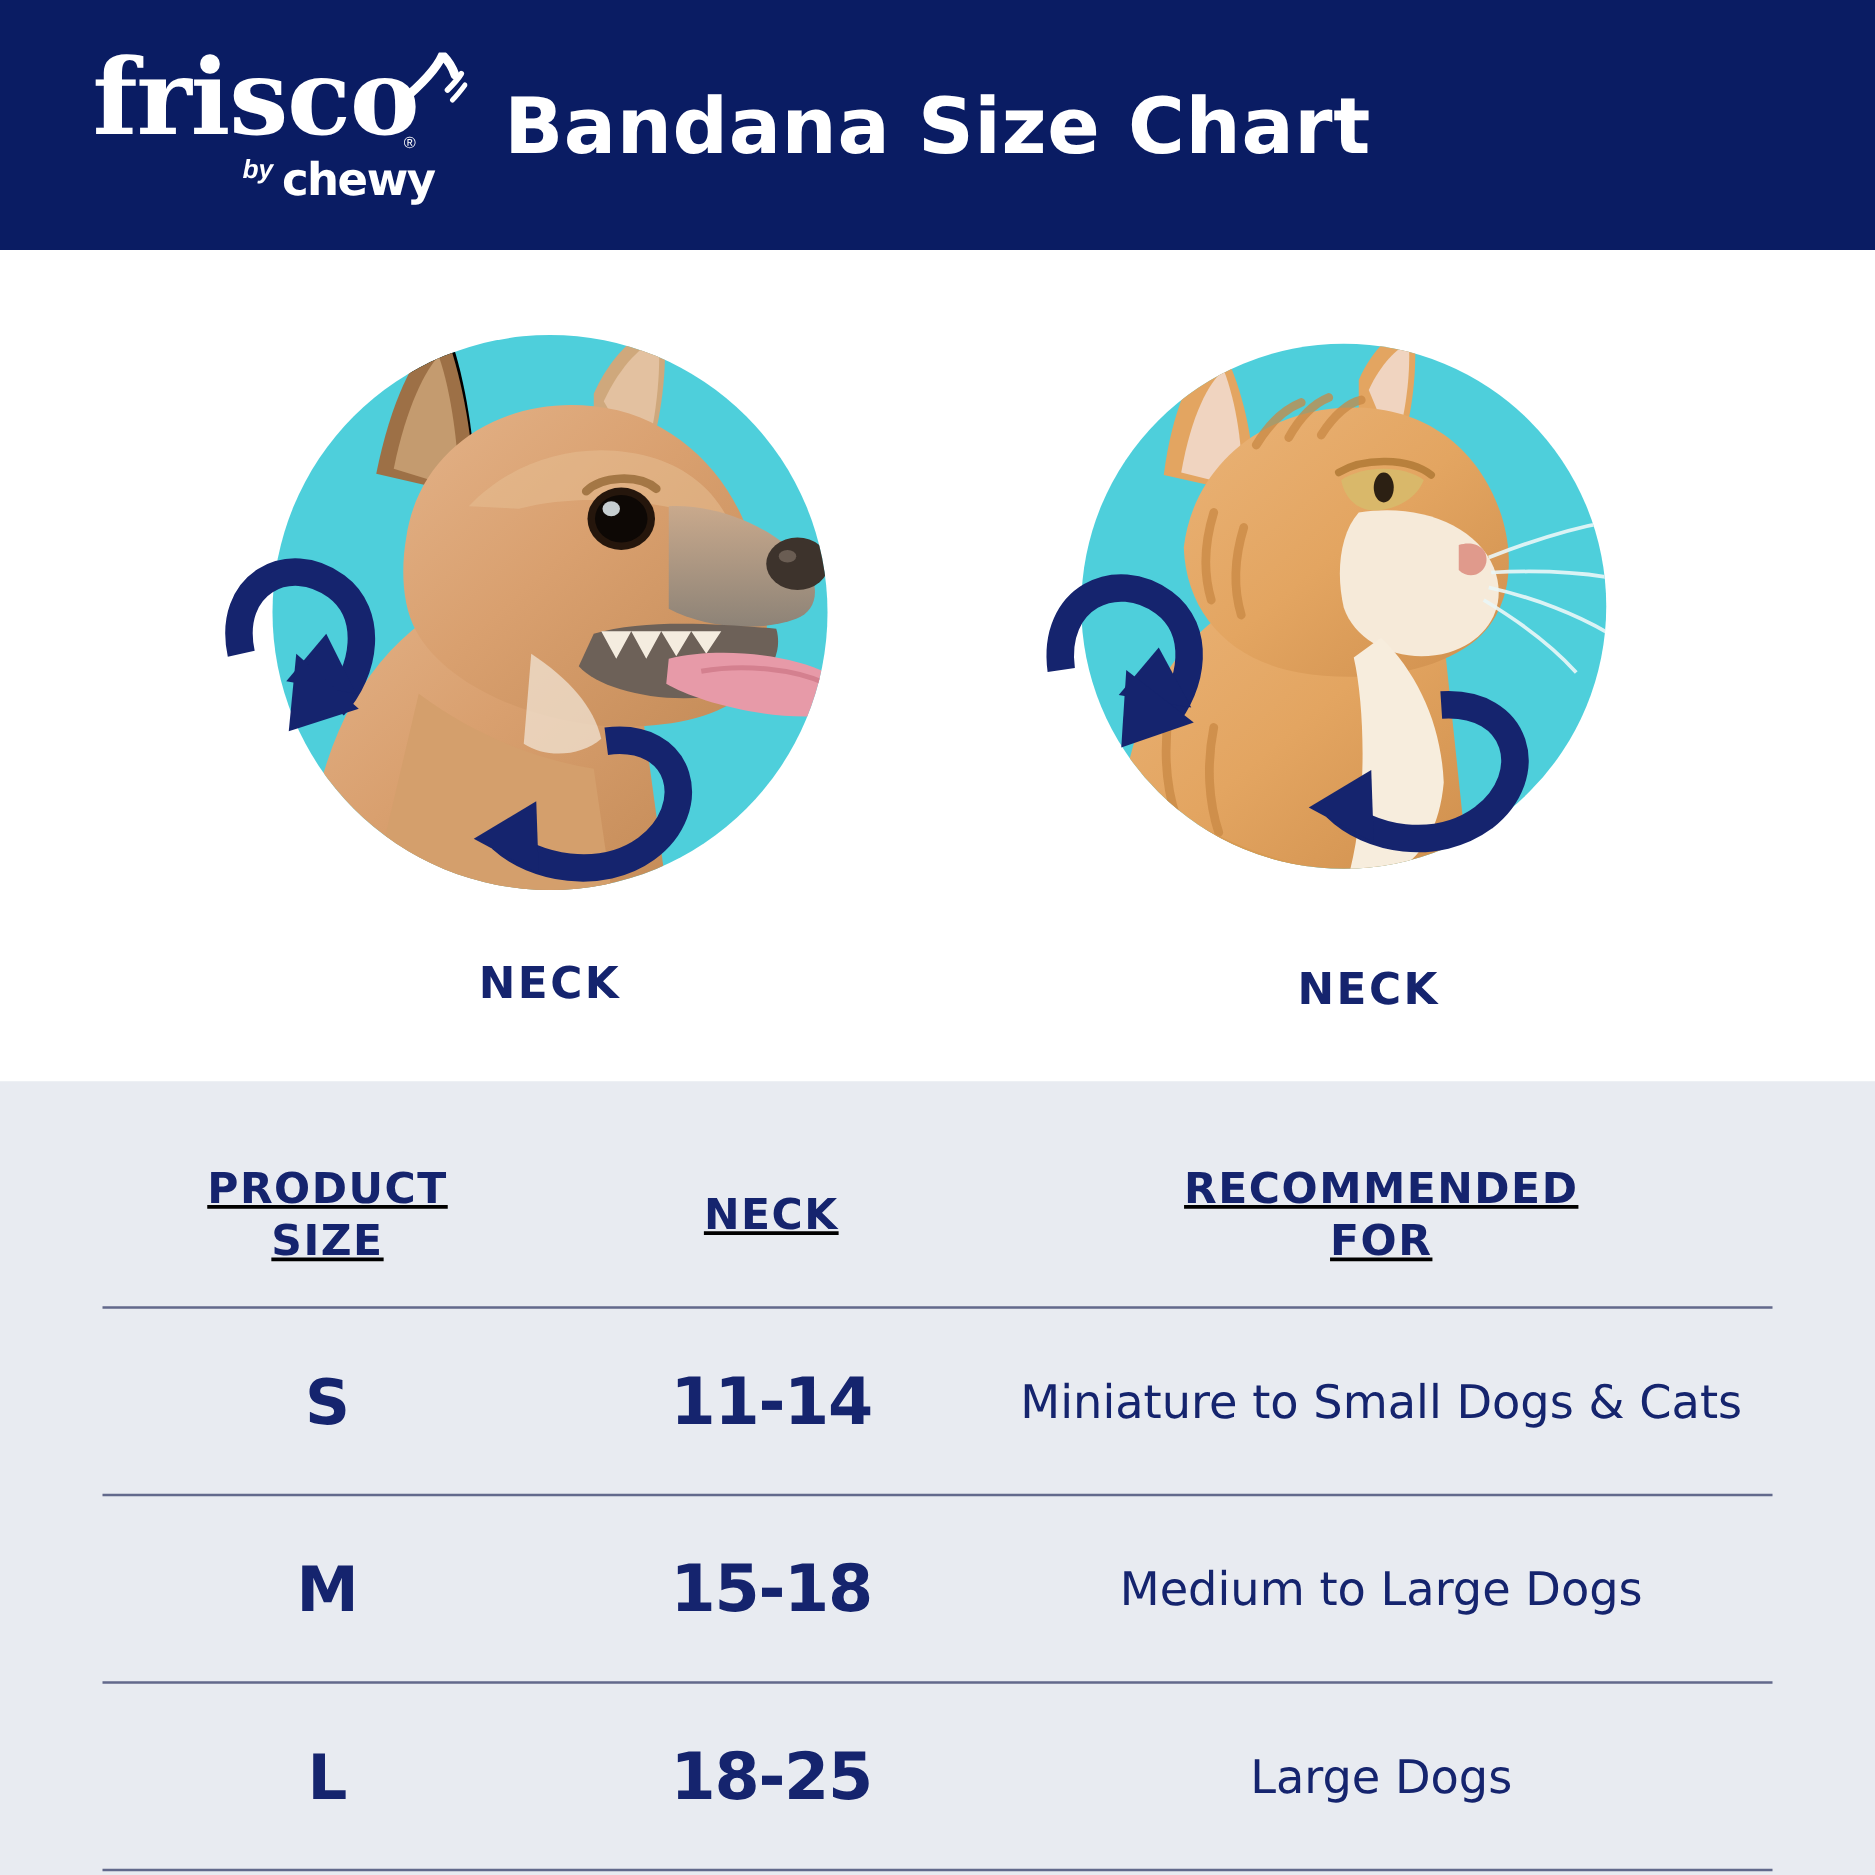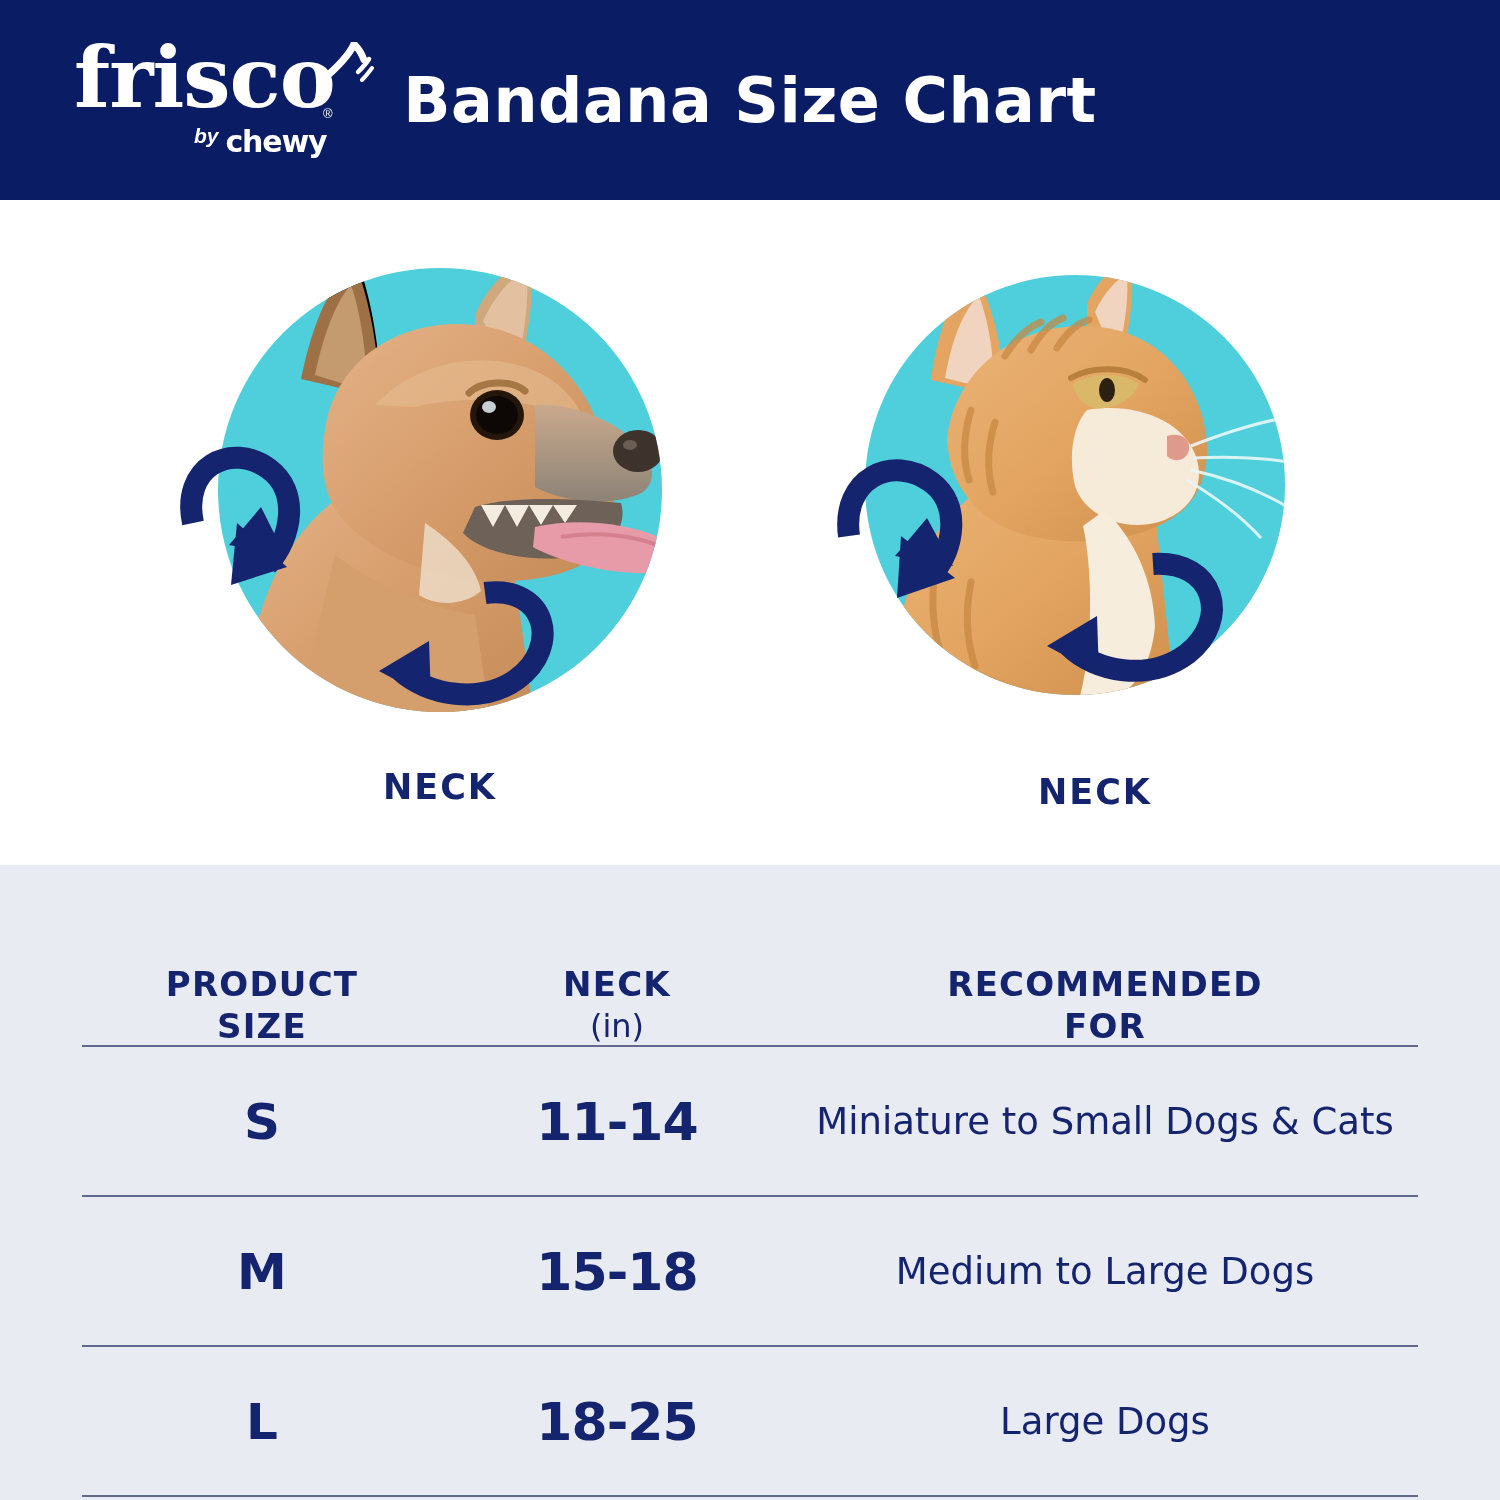--- a/index.html
+++ b/index.html
@@ -74,21 +74,21 @@
   .logo-sub-by {
     font-family: "Liberation Sans", sans-serif;
     font-weight: bold;
     font-size: 21px;
     color: #ffffff;
     font-style: italic;
   }
   .logo-sub-chewy {
     font-family: "DejaVu Sans", sans-serif;
     font-weight: bold;
-    font-size: 30px;
+    font-size: 36px;
     color: #ffffff;
     letter-spacing: -1.2px;
   }
   .header-title {
     position: absolute;
     left: 0;
     top: 0;
     width: 1500px;
     height: 200px;
     display: flex;
@@ -150,23 +150,24 @@
     top: 0;
     width: 1336px;
   }
   .row {
     display: flex;
     align-items: center;
     position: relative;
   }
   .row.head {
     height: 182px;
-    align-items: flex-end;
+    align-items: center;
     padding-top: 32px;
     box-sizing: border-box;
+    text-decoration: underline;
   }
   .row.body { height: 150px; }
   .divider {
     position: absolute;
     left: 0;
     bottom: 0;
     width: 100%;
     height: 2px;
     background: #3c4470;
     opacity: .78;
@@ -392,21 +393,20 @@
   <div class="table-section">
     <div class="tbl">
 
       <div class="row head">
         <div class="col-size">
           <div class="hdr-text">PRODUCT</div>
           <div class="hdr-text">SIZE</div>
         </div>
         <div class="col-neck">
           <div class="hdr-text">NECK</div>
-          <div class="hdr-sub">(in)</div>
         </div>
         <div class="col-rec">
           <div class="hdr-text">RECOMMENDED</div>
           <div class="hdr-text">FOR</div>
         </div>
         <div class="divider"></div>
       </div>
 
       <div class="row body">
         <div class="col-size cell-size">S</div>

